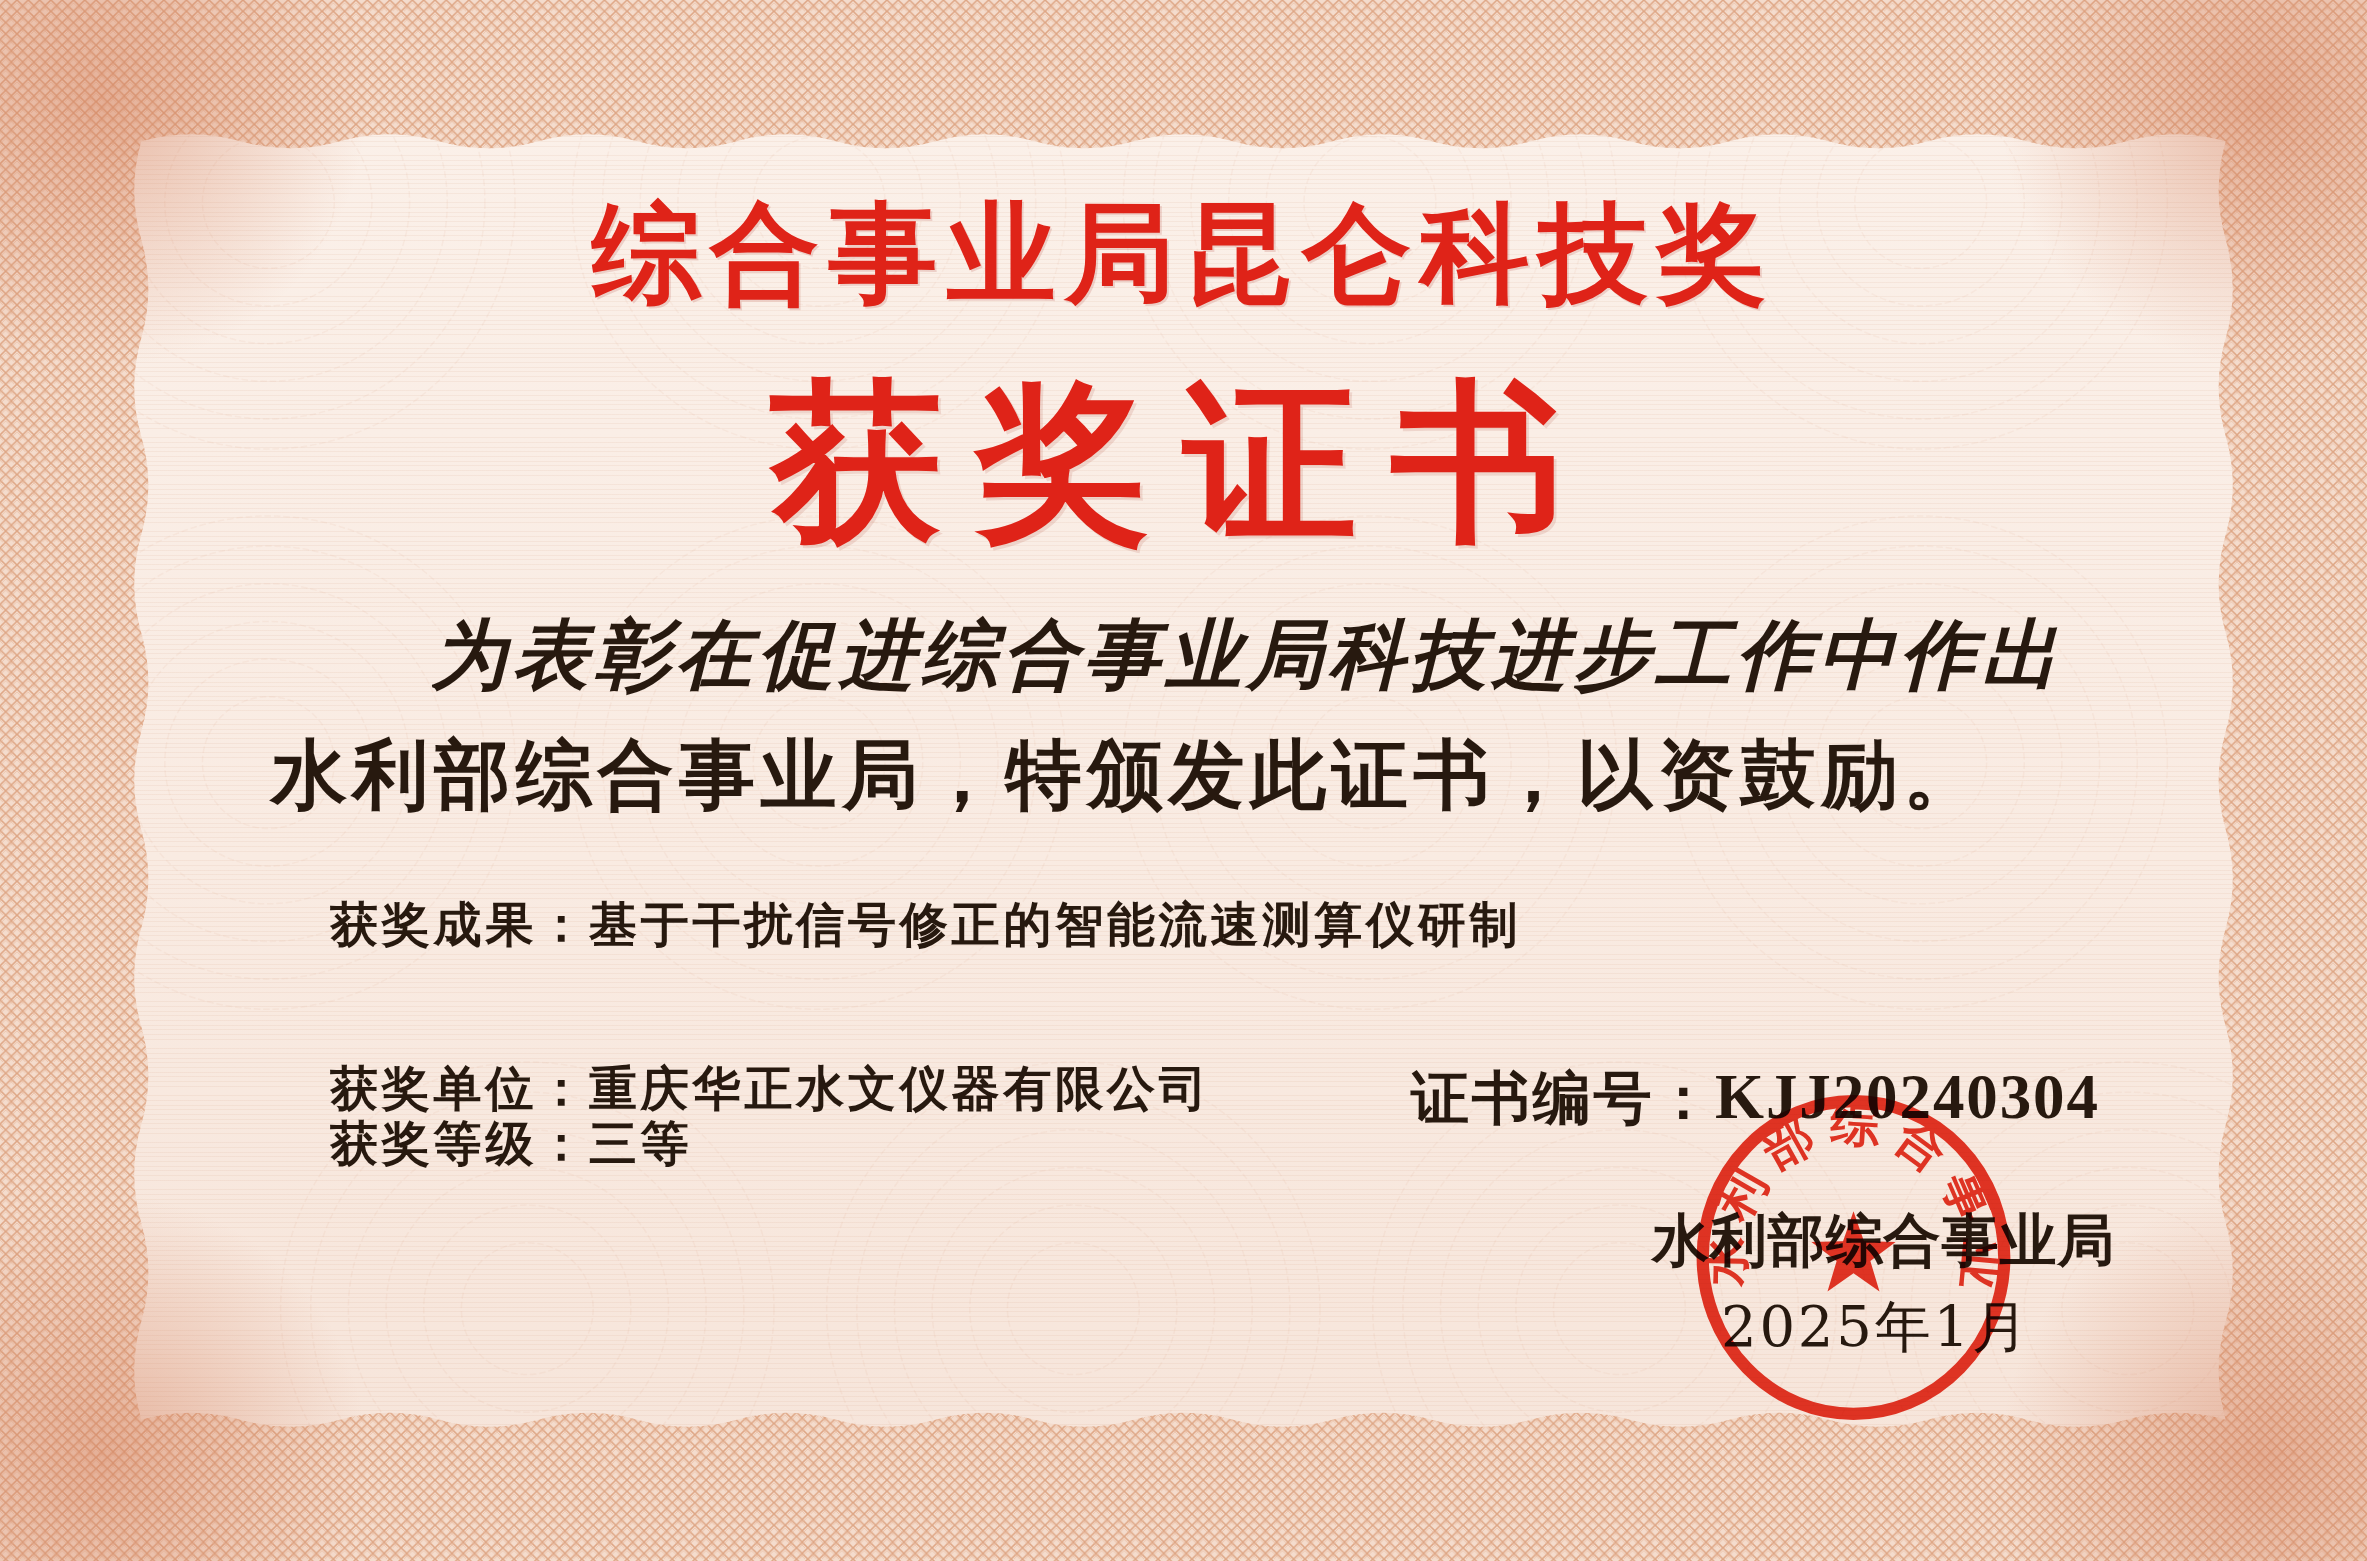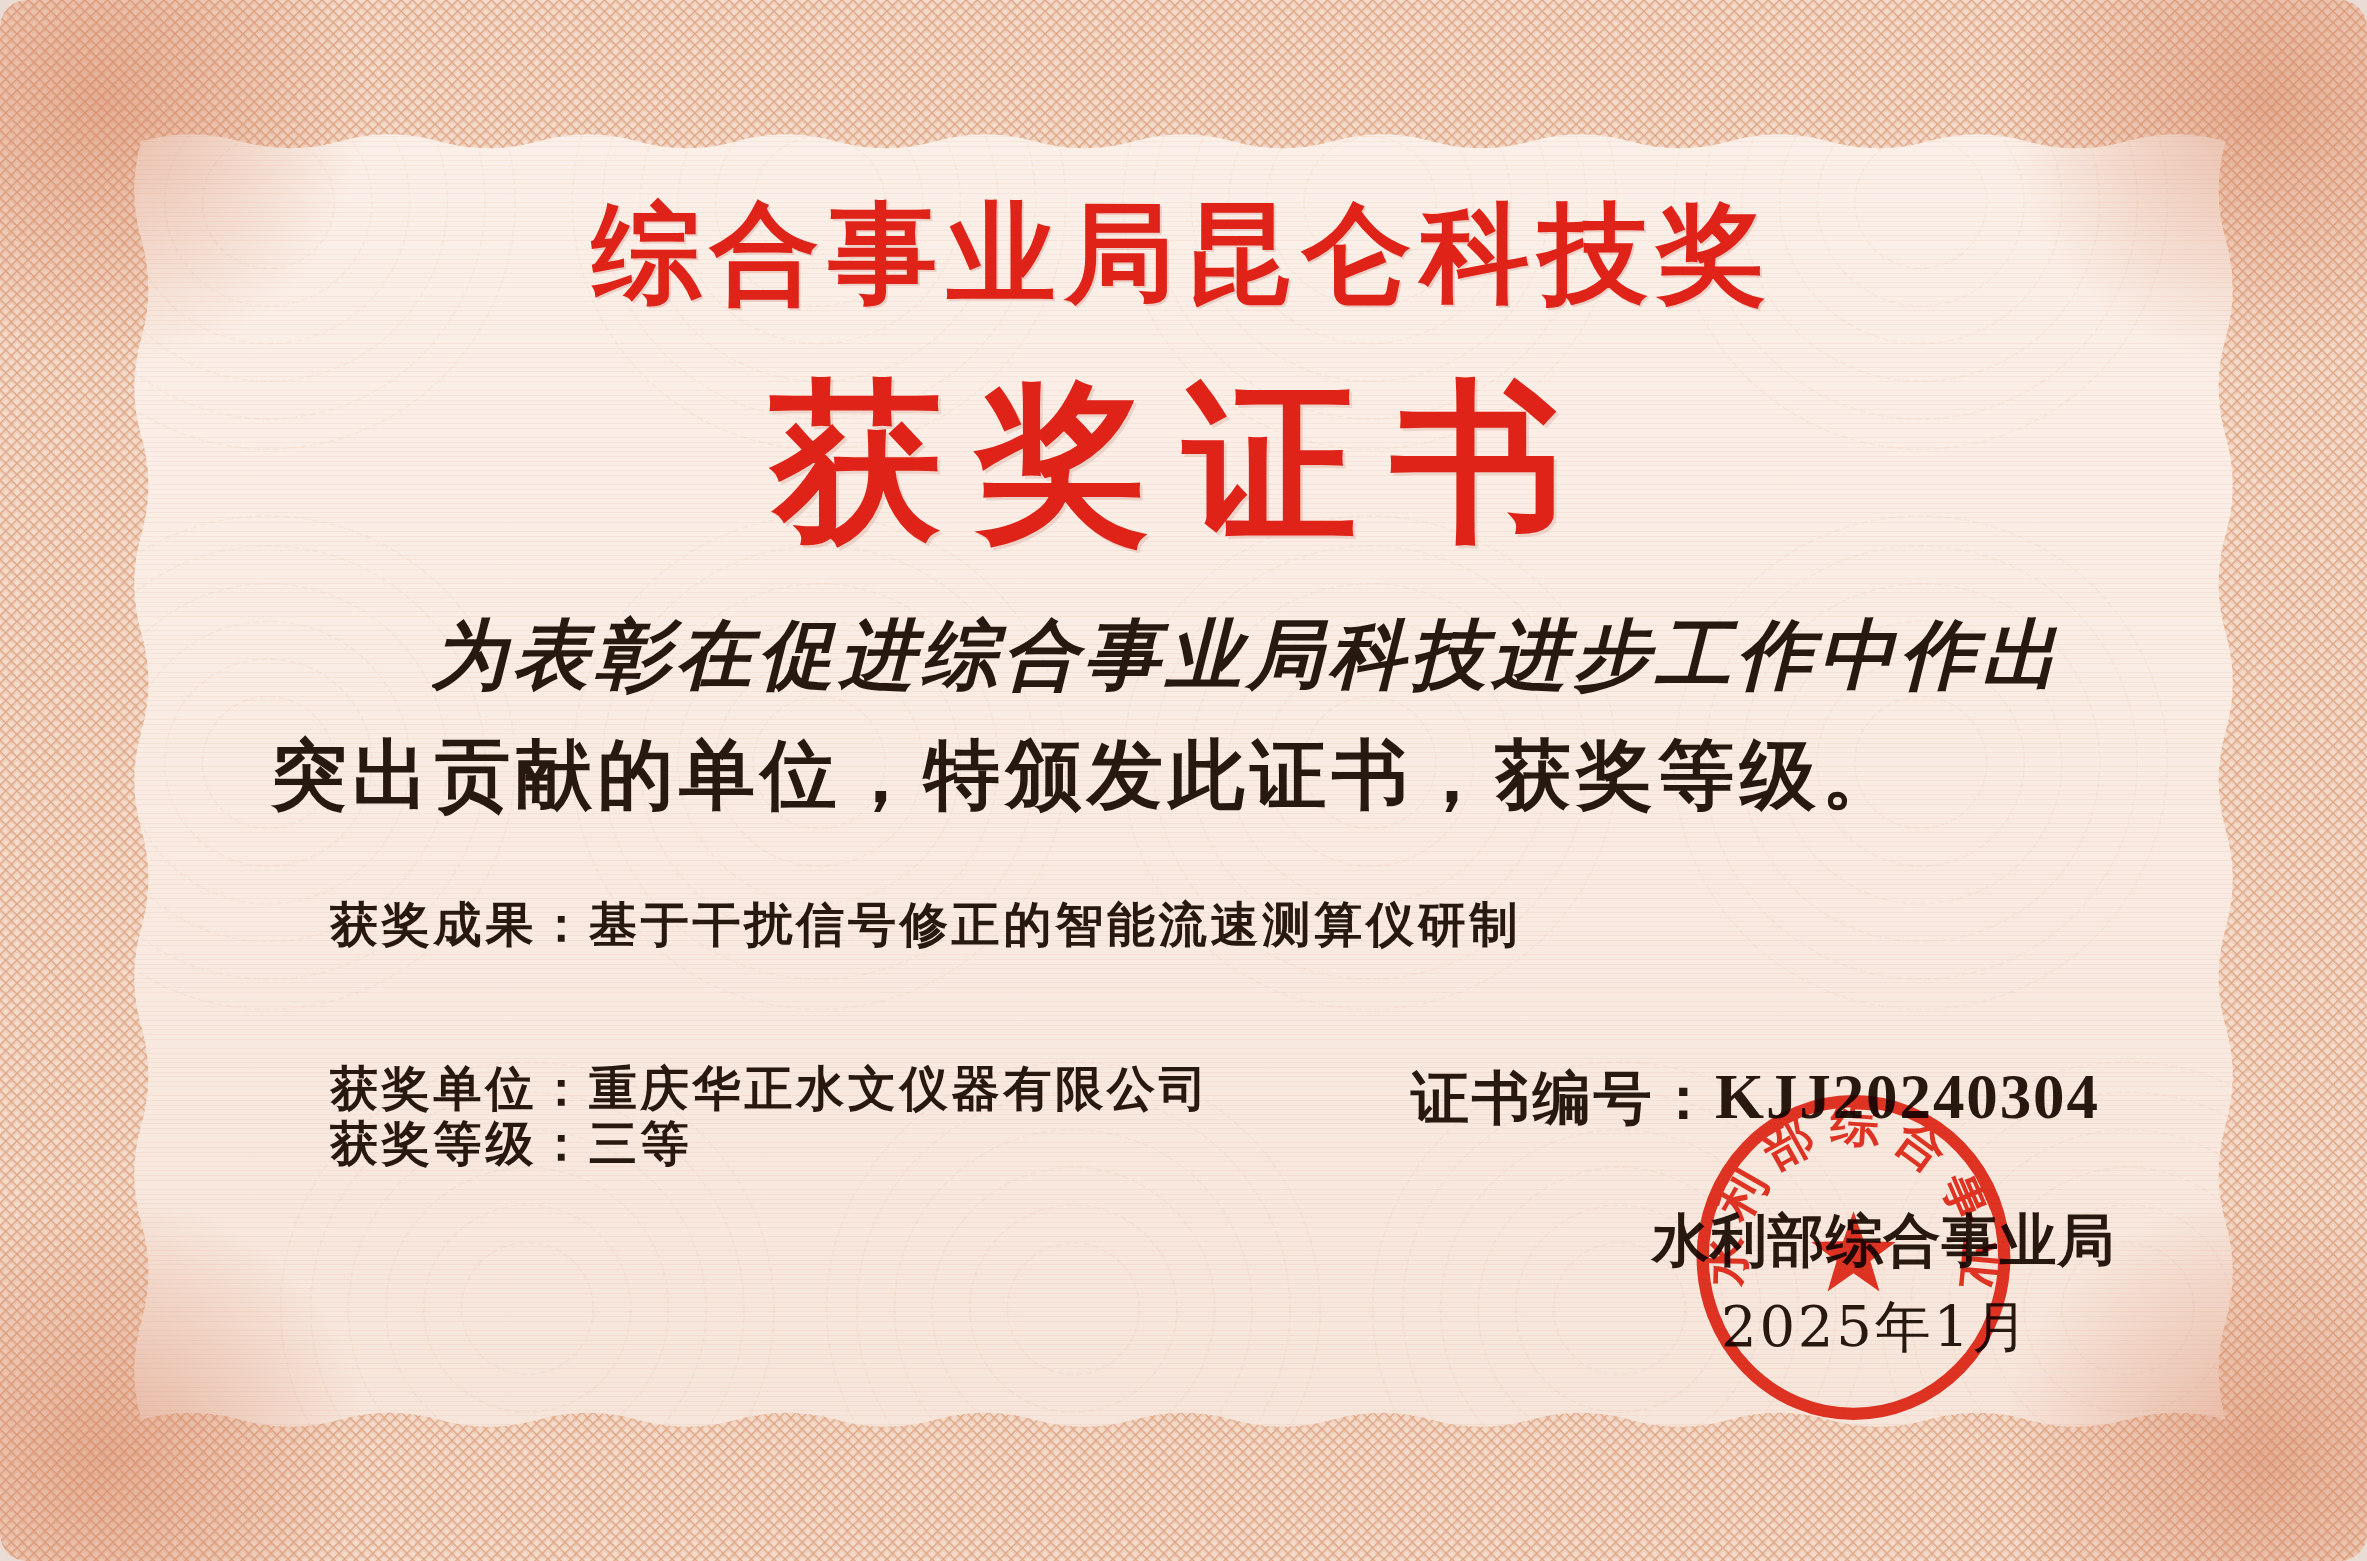--- a/index.html
+++ b/index.html
@@ -2,21 +2,20 @@
 <html style="font-size:15px"><head>
 <meta charset="utf-8">
 <style>
   html,body{margin:0;padding:0;background:#e9dcd4;}
   .page{
     position:relative;
     width:2367px;height:1561px;
     overflow:hidden;
     background:linear-gradient(180deg,#fbf1ea 0%,#f9ebe2 55%,#f6e4d9 100%);
     font-family:"DejaVu Serif","Liberation Serif",serif;
-    border-radius:27px;
   }
   .layer{position:absolute;left:0;top:0;width:100%;height:100%;}
   
   .paper-lines{
     position:absolute;left:113px;top:113px;right:113px;bottom:113px;
     background:repeating-linear-gradient(180deg,rgba(210,156,126,0.12) 0 0.9px,rgba(255,255,255,0) 0.9px 4.7px);
     z-index:0;
   }
   .watermarks{z-index:0;opacity:0.55;}
   .frame{z-index:1;pointer-events:none;}
@@ -150,21 +149,21 @@
     <circle cx="110" cy="110" r="280" fill="url(#cornerGlow)"></circle>
     <circle cx="2404" cy="110" r="280" fill="url(#cornerGlow)"></circle>
     <circle cx="110" cy="1548" r="280" fill="url(#cornerGlow)"></circle>
     <circle cx="2404" cy="1548" r="280" fill="url(#cornerGlow)"></circle>
   </svg>
 
   <div class="txt title red">综合事业局昆仑科技奖</div>
   <div class="txt subtitle red">获奖证书</div>
 
   <div class="txt para para1">为表彰在促进综合事业局科技进步工作中作出</div>
-  <div class="txt para para2">突出贡献的单位，特颁发此证书，获奖等级。</div>
+  <div class="txt para para2">水利部综合事业局，特颁发此证书，以资鼓励。</div>
 
   <div class="txt fieldrow row1">
     <span>获奖成果：</span><span>基于干扰信号修正的智能流速测算仪研制</span>
   </div>
   <div class="txt fieldrow row2">
     <span>获奖单位：</span><span>重庆华正水文仪器有限公司</span>
   </div>
   <div class="txt fieldrow row3">
     <span>获奖等级：</span><span>三等</span>
   </div>

